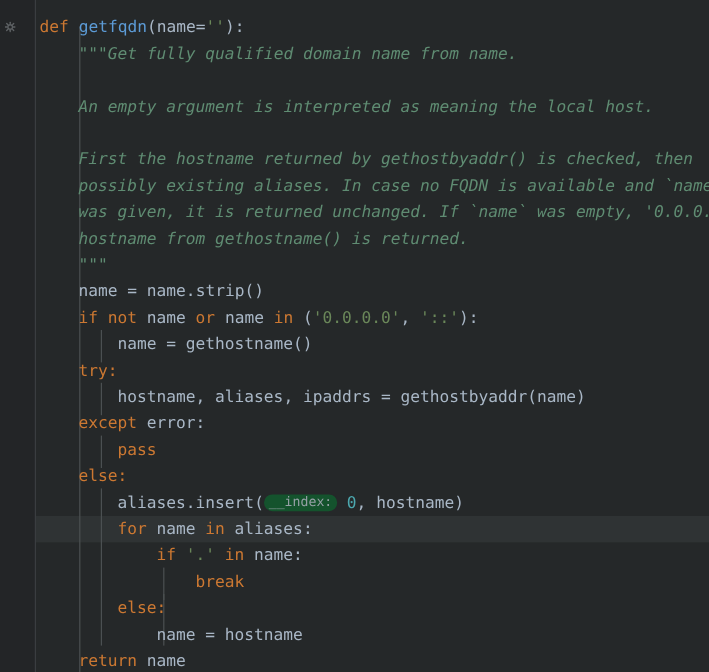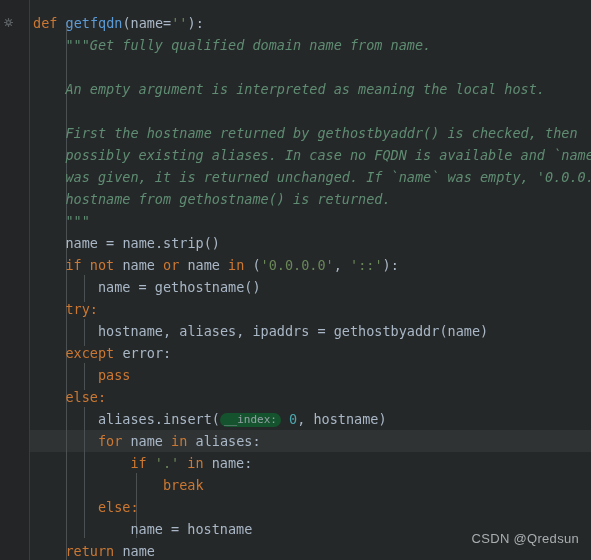--- a/index.html
+++ b/index.html
@@ -143,15 +143,14 @@
         <line x1="0.6" y1="6" x2="2.3" y2="6"></line>
         <line x1="9.7" y1="6" x2="11.4" y2="6"></line>
         <line x1="2.1" y1="2.1" x2="3.2" y2="3.2"></line>
         <line x1="8.8" y1="8.8" x2="9.9" y2="9.9"></line>
         <line x1="9.9" y1="2.1" x2="8.8" y2="3.2"></line>
         <line x1="3.2" y1="8.8" x2="2.1" y2="9.9"></line>
       </g>
     </svg>
   </div>
 
-  <div id="watermark">CSDN @Qredsun</div>
 
 </div>
 
 </body></html>

